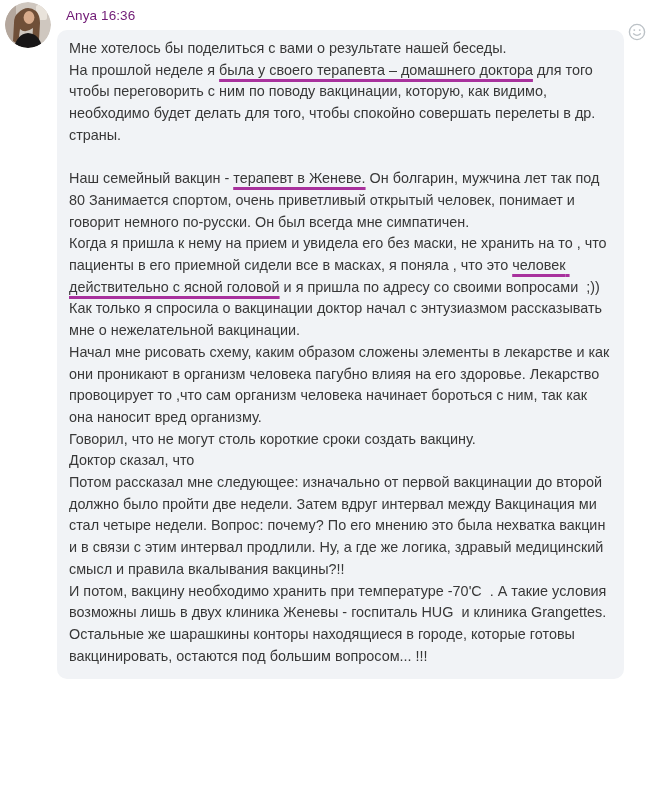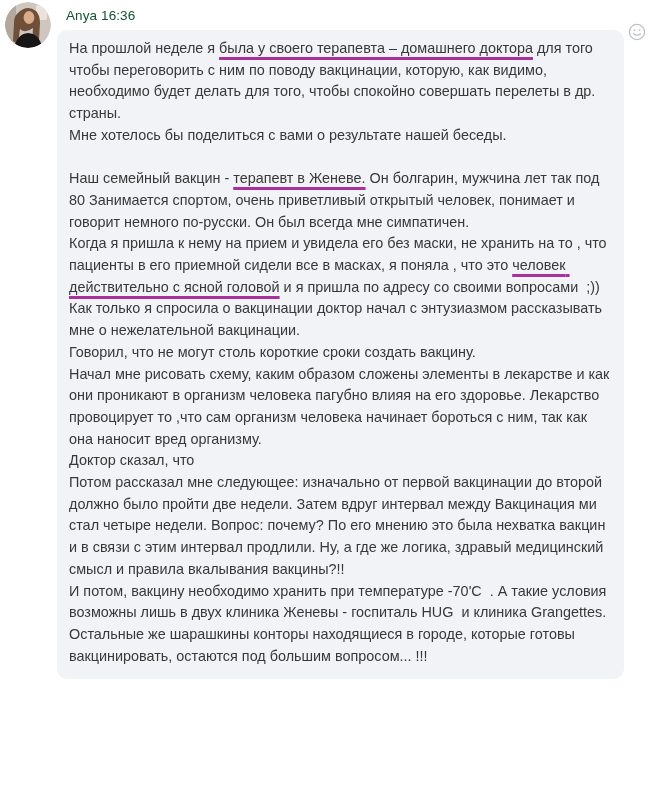--- a/index.html
+++ b/index.html
@@ -9,21 +9,21 @@
     -webkit-font-smoothing:antialiased;
   }
   .chat{position:relative;width:651px;height:789px;}
   .avatar{
     position:absolute;left:5px;top:2px;width:46px;height:46px;
     border-radius:50%;overflow:hidden;cursor:pointer;
   }
   .content{margin:0 27px 0 57px;}
   .meta{
     padding:8px 0 7px 9px;
-    font-size:13.5px;color:#14532d;letter-spacing:.1px;
+    font-size:13.5px;color:#701a75;letter-spacing:.1px;
   }
   .meta .name{cursor:pointer;}
   .bubble{
     background:#f1f3f6;border-radius:10px;
     padding:8px 13px 12px 12px;
     font-size:14.4px;line-height:21.7px;color:#383838;
   }
   .para{white-space:pre-wrap;min-height:21.7px;}
   .u{
     text-decoration:underline;
@@ -59,28 +59,28 @@
       </g>
     </svg>
   </div>
 
   <div class="content">
     <div class="meta">
       <span class="name">Anya</span>
       <span>16:36</span>
     </div>
     <div class="bubble">
+        <div class="para"><span>Мне хотелось бы поделиться с вами о результате нашей беседы.</span></div>
         <div class="para"><span>На прошлой неделе я </span><span class="u">была у своего терапевта – домашнего доктора</span><span> для того чтобы переговорить с ним по поводу вакцинации, которую, как видимо,  необходимо будет делать для того, чтобы спокойно совершать перелеты в др. страны.</span></div>
-        <div class="para"><span>Мне хотелось бы поделиться с вами о результате нашей беседы.</span></div>
         <div class="para"></div>
         <div class="para"><span>Наш семейный вакцин - </span><span class="u">терапевт в Женеве.</span><span> Он болгарин, мужчина лет так под 80 Занимается спортом, очень приветливый открытый человек, понимает и говорит немного по-русски. Он был всегда мне симпатичен.</span></div>
         <div class="para"><span>Когда я пришла к нему на прием и увидела его без маски, не хранить на то , что пациенты в его приемной сидели все в масках, я поняла , что это </span><span class="u">человек действительно с ясной головой</span><span> и я пришла по адресу со своими вопросами  ;))</span></div>
         <div class="para"><span>Как только я спросила о вакцинации доктор начал с энтузиазмом рассказывать мне о нежелательной вакцинации.</span></div>
+        <div class="para"><span>Начал мне рисовать схему, каким образом сложены элементы в лекарстве и как они проникают в организм человека пагубно влияя на его здоровье. Лекарство провоцирует то ,что сам организм человека начинает бороться с ним, так как она наносит вред организму.</span></div>
         <div class="para"><span>Говорил, что не могут столь короткие сроки создать вакцину.</span></div>
-        <div class="para"><span>Начал мне рисовать схему, каким образом сложены элементы в лекарстве и как они проникают в организм человека пагубно влияя на его здоровье. Лекарство провоцирует то ,что сам организм человека начинает бороться с ним, так как она наносит вред организму.</span></div>
         <div class="para"><span>Доктор сказал, что</span></div>
         <div class="para"><span>Потом рассказал мне следующее: изначально от первой вакцинации до второй должно было пройти две недели. Затем вдруг интервал между Вакцинация ми стал четыре недели. Вопрос: почему? По его мнению это была нехватка вакцин и в связи с этим интервал продлили. Ну, а где же логика, здравый медицинский смысл и правила вкалывания вакцины?!!</span></div>
         <div class="para"><span>И потом, вакцину необходимо хранить при температуре -70'C  . А такие условия возможны лишь в двух клиника Женевы - госпиталь HUG  и клиника Grangettes. Остальные же шарашкины конторы находящиеся в городе, которые готовы вакцинировать, остаются под большим вопросом... !!!</span></div>
       </div>
   </div>
 
   <div class="react">
     <svg width="18" height="18" viewBox="0 0 18 18">
       <circle cx="9" cy="9" r="7.6" fill="none" stroke="#b9bfc4" stroke-width="1.4"></circle>
       <circle cx="6.3" cy="7.1" r="0.95" fill="#b9bfc4"></circle>

